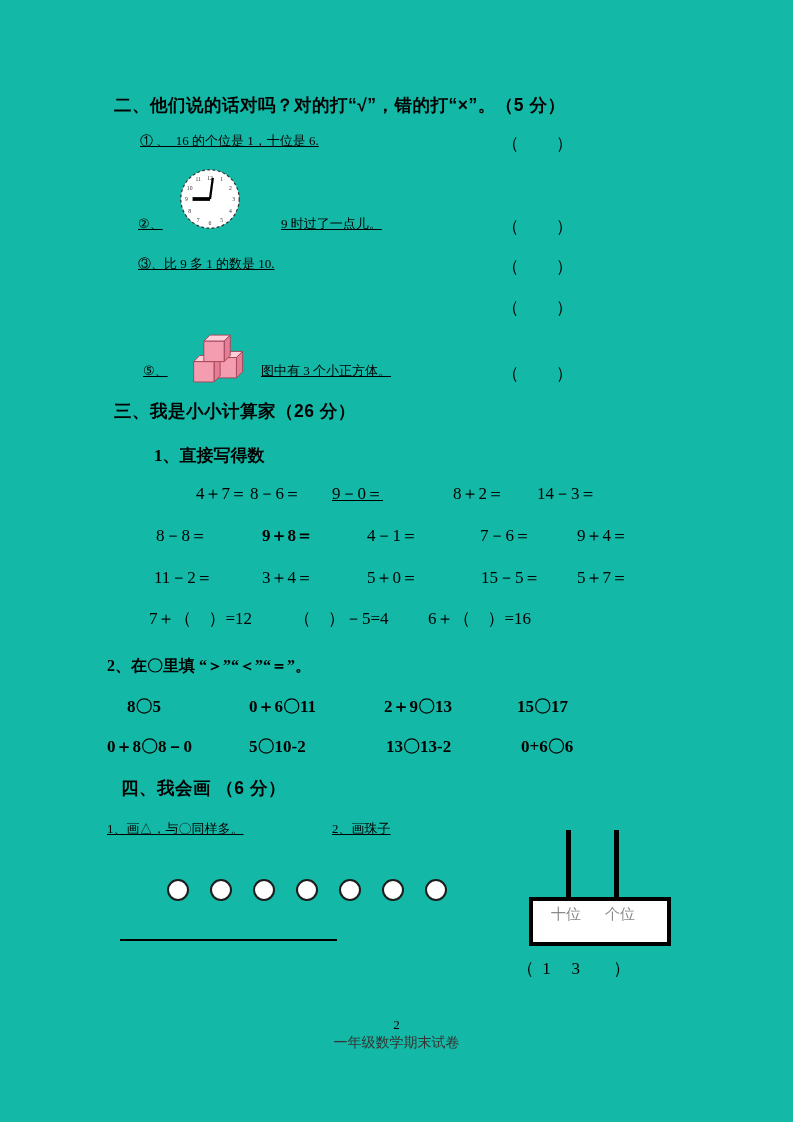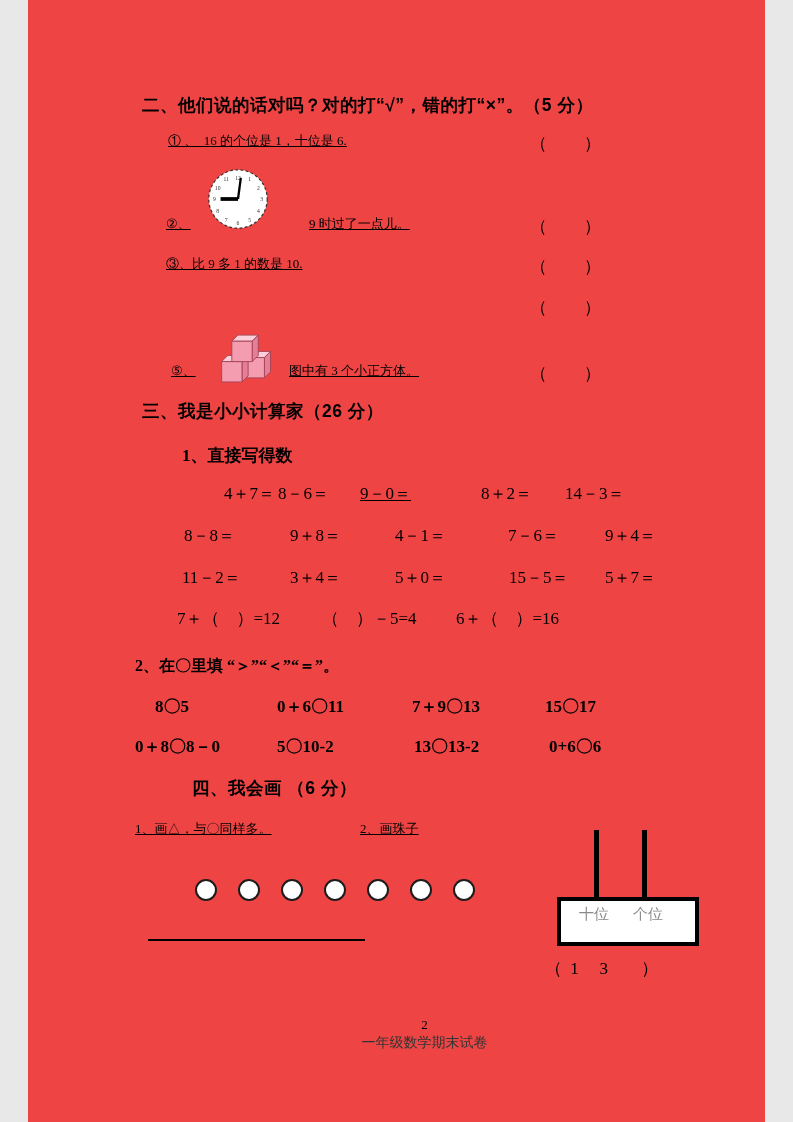--- a/index.html
+++ b/index.html
@@ -1,18 +1,18 @@
 <!DOCTYPE html>
 <html><head>
 <meta charset="utf-8">
 <style>
   html,body{margin:0;padding:0;background:#e8e8e8;}
   .page{
-    position:relative;width:737px;height:1122px;margin:0 auto;
-    background:#ef4444;overflow:hidden;
+    position:relative;width:793px;height:1122px;margin:0 auto;
+    background:#14b8a6;overflow:hidden;
     font-family:"Liberation Serif", serif;color:#000;
   }
   .abs{position:absolute;white-space:pre;}
   .h{font-family:"Liberation Sans", sans-serif;font-weight:bold;font-size:17.5px;letter-spacing:0.5px;}
   .body-t{font-size:13px;text-decoration:underline;}
   .bold-t{font-size:17px;font-weight:bold;}
   .eq{font-size:17px;}
   .blank{font-size:17px;letter-spacing:1px;}
   .circle-shape{
     display:inline-block;width:18px;height:18px;border:2px solid #1c1c1c;
@@ -92,48 +92,48 @@
   <div class="abs h" style="left:114px;top:399px;">三、我是小小计算家（26 分）</div>
   <div class="abs bold-t" style="left:154px;top:444px;">1、直接写得数</div>
 
   <div class="abs eq" style="left:152px;top:482px;margin-left:44px;">4＋7＝</div>
   <div class="abs eq" style="left:250px;top:482px;">8－6＝</div>
   <div class="abs eq" style="left:332px;top:482px;text-decoration:underline;">9－0＝</div>
   <div class="abs eq" style="left:453px;top:482px;">8＋2＝</div>
   <div class="abs eq" style="left:537px;top:482px;">14－3＝</div>
 
   <div class="abs eq" style="left:156px;top:524px;">8－8＝</div>
-  <div class="abs eq" style="left:262px;top:524px;">9＋8＝</div>
+  <div class="abs eq" style="left:262px;top:524px;font-weight:bold;">9＋8＝</div>
   <div class="abs eq" style="left:367px;top:524px;">4－1＝</div>
   <div class="abs eq" style="left:480px;top:524px;">7－6＝</div>
   <div class="abs eq" style="left:577px;top:524px;">9＋4＝</div>
 
   <div class="abs eq" style="left:154px;top:566px;">11－2＝</div>
   <div class="abs eq" style="left:262px;top:566px;">3＋4＝</div>
   <div class="abs eq" style="left:367px;top:566px;">5＋0＝</div>
   <div class="abs eq" style="left:481px;top:566px;">15－5＝</div>
   <div class="abs eq" style="left:577px;top:566px;">5＋7＝</div>
 
   <div class="abs eq" style="left:149px;top:607px;">7＋（　）=12</div>
   <div class="abs eq" style="left:294px;top:607px;">（　）－5=4</div>
   <div class="abs eq" style="left:428px;top:607px;">6＋（　）=16</div>
 
   <div class="abs bold-t" style="left:107px;top:656px;font-size:16px;">2、在〇里填 “＞”“＜”“＝”。</div>
 
   <div class="abs bold-t" style="left:127px;top:695px;">8〇5</div>
   <div class="abs bold-t" style="left:249px;top:695px;">0＋6〇11</div>
-  <div class="abs bold-t" style="left:384px;top:695px;">7＋9〇13</div>
+  <div class="abs bold-t" style="left:384px;top:695px;">2＋9〇13</div>
   <div class="abs bold-t" style="left:517px;top:695px;">15〇17</div>
 
   <div class="abs bold-t" style="left:107px;top:735px;">0＋8〇8－0</div>
   <div class="abs bold-t" style="left:249px;top:735px;">5〇10-2</div>
   <div class="abs bold-t" style="left:386px;top:735px;">13〇13-2</div>
   <div class="abs bold-t" style="left:521px;top:735px;">0+6〇6</div>
 
-  <div class="abs h" style="left:121px;top:776px;margin-left:43px;">四、我会画 （6 分）</div>
+  <div class="abs h" style="left:121px;top:776px;">四、我会画 （6 分）</div>
   <div class="abs body-t" style="left:107px;top:820px;">1、画△，与〇同样多。</div>
   <div class="abs body-t" style="left:332px;top:820px;">2、画珠子</div>
 
   <div class="abs" style="left:151px;top:861px;">
     <span class="circle-shape"></span><span class="circle-shape"></span><span class="circle-shape"></span><span class="circle-shape"></span><span class="circle-shape"></span><span class="circle-shape"></span><span class="circle-shape" style="margin-right:0;"></span>
   </div>
 
   <div class="rod" style="left:566px;top:830px;"></div>
   <div class="rod" style="left:614px;top:830px;"></div>
   <div class="abacus-box">

